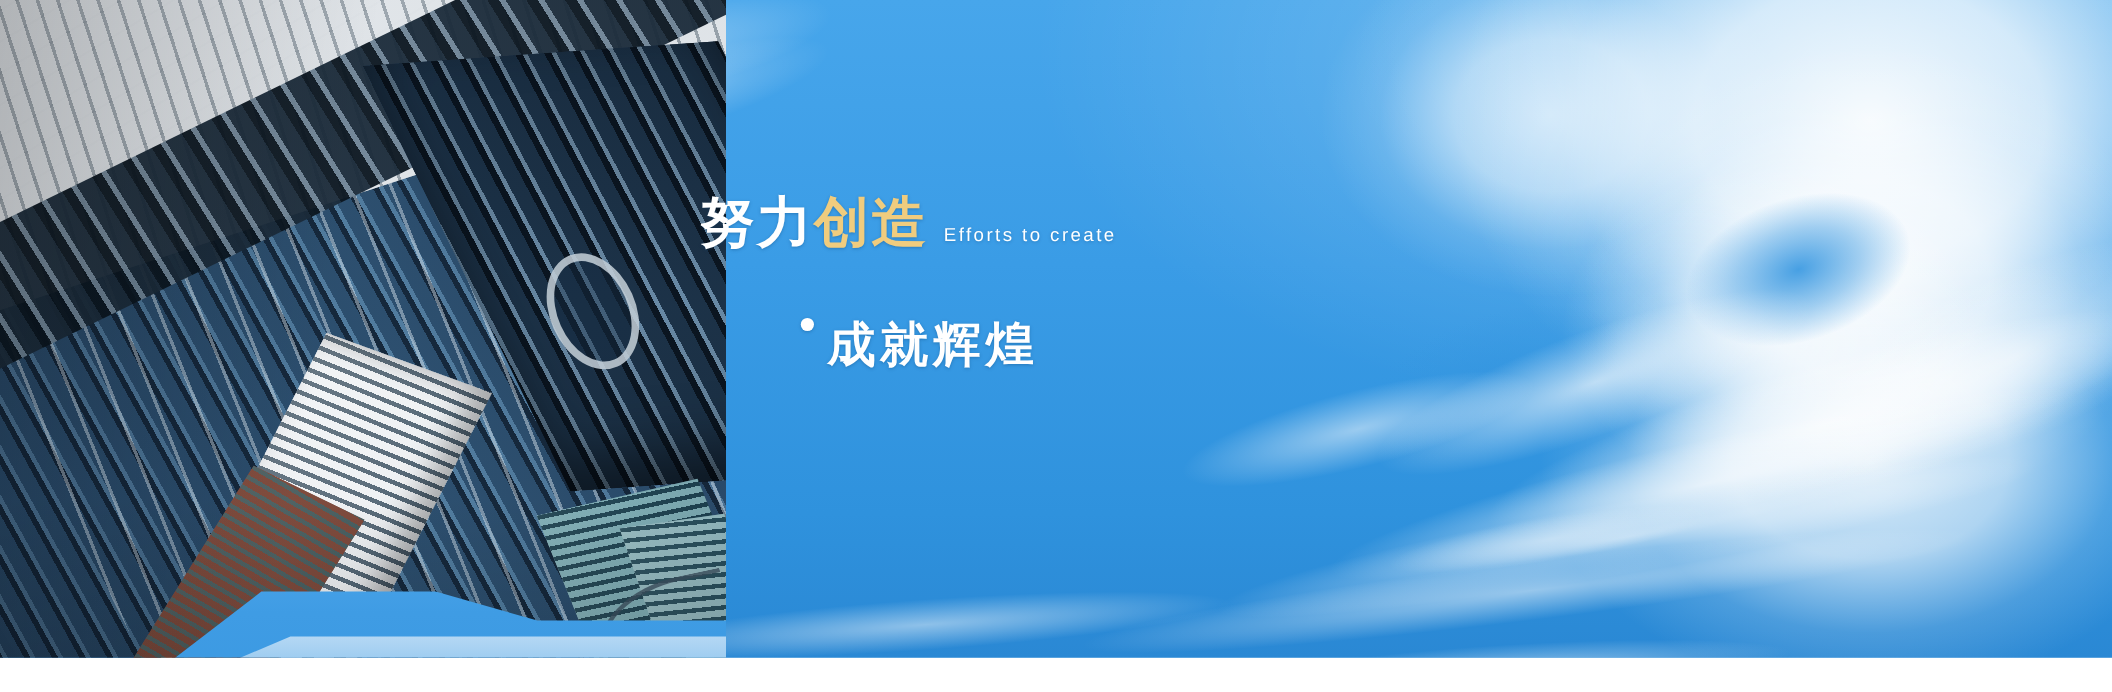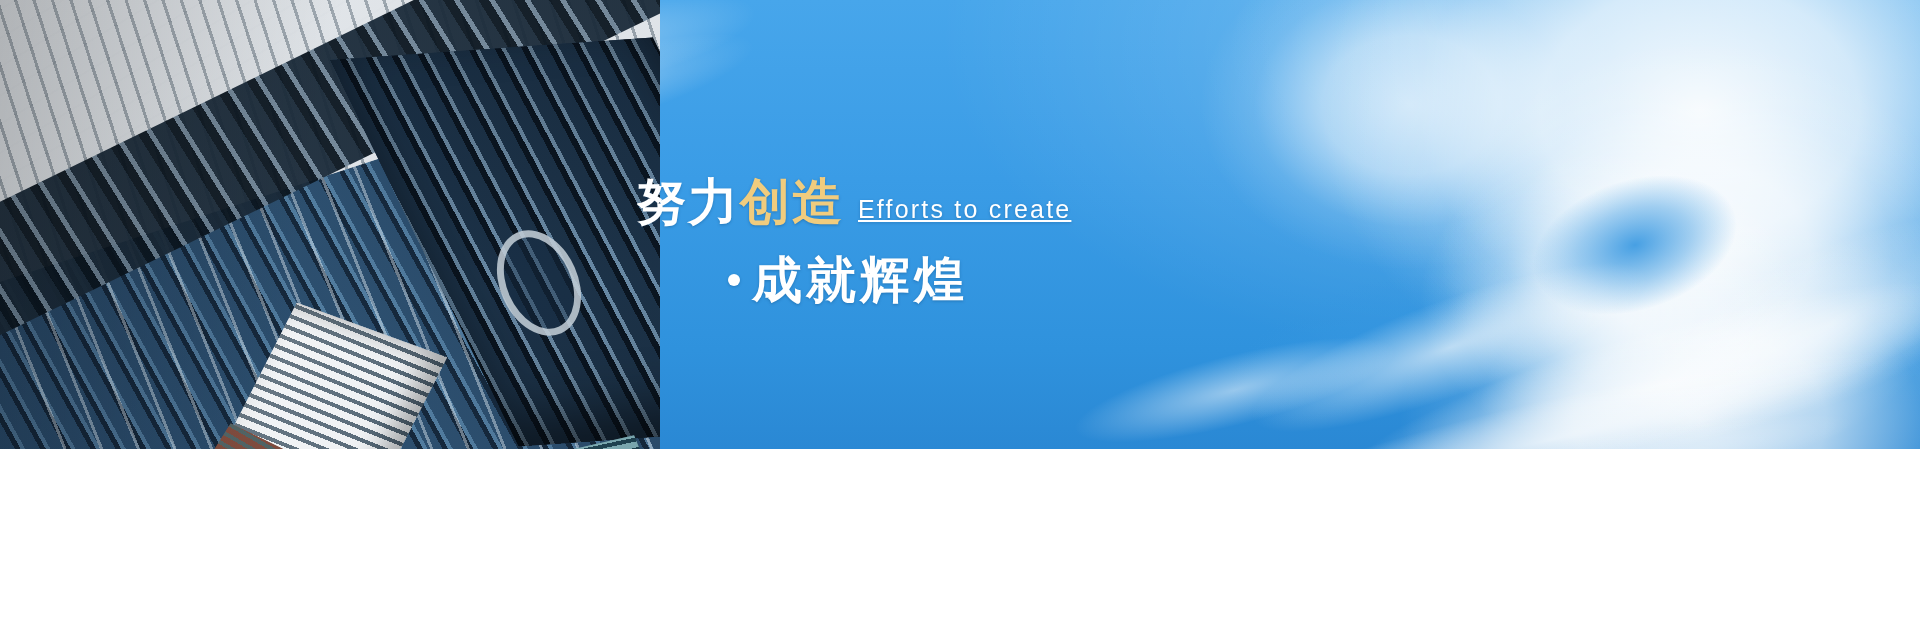--- a/index.html
+++ b/index.html
@@ -3,21 +3,21 @@
 <meta charset="utf-8">
 <style>
   html, body {
     margin: 0;
     padding: 0;
     background: #ffffff;
   }
   #banner {
     position: relative;
     width: 1920px;
-    height: 449px;
+    height: 598px;
     overflow: hidden;
     font-family: "Liberation Sans", "DejaVu Sans", sans-serif;
     background: linear-gradient(178deg, #44a4ea 0%, #3a9ce6 32%, #3094df 66%, #2b8ad6 100%);
   }
 
   
   .sky-base {
     position: absolute; inset: 0;
     background:
       radial-gradient(ellipse 900px 520px at 78% 8%, rgba(255,255,255,0.22) 0%, rgba(255,255,255,0) 62%),
@@ -278,47 +278,47 @@
     font-weight: 700;
     letter-spacing: 2px;
     text-shadow: 0 1px 3px rgba(10,60,110,0.35);
   }
   .cn-white { color: #ffffff; }
   .cn-gold  { color: #f0cc7e; }
   .en-block {
     display: inline-block;
     padding-bottom: 3px;
     color: #ffffff;
-    font-size: 25px;
+    font-size: 17px;
     line-height: 1.32;
     letter-spacing: 2.2px;
     font-weight: 400;
     text-shadow: 0 1px 3px rgba(10,60,110,0.3);
-    text-decoration: underline;
   }
   .line-2 {
     display: flex;
     align-items: center;
     gap: 12px;
     margin-top: 18px;
     padding-left: 92px;
   }
   .bullet {
     width: 12px; height: 12px;
     border-radius: 50%;
     background: #ffffff;
     flex: 0 0 auto;
     box-shadow: 0 1px 3px rgba(10,60,110,0.3);
   }
   .cn-sub {
     color: #ffffff;
-    font-size: 50px;
+    font-size: 44px;
     font-weight: 700;
     letter-spacing: 4px;
     text-shadow: 0 1px 3px rgba(10,60,110,0.35);
+    margin-top: 37px;
   }
 </style>
 </head>
 <body>
 
 <div id="banner">
 
   <div class="sky-base"></div>
 
   <div class="cloud c-tl1"></div>

